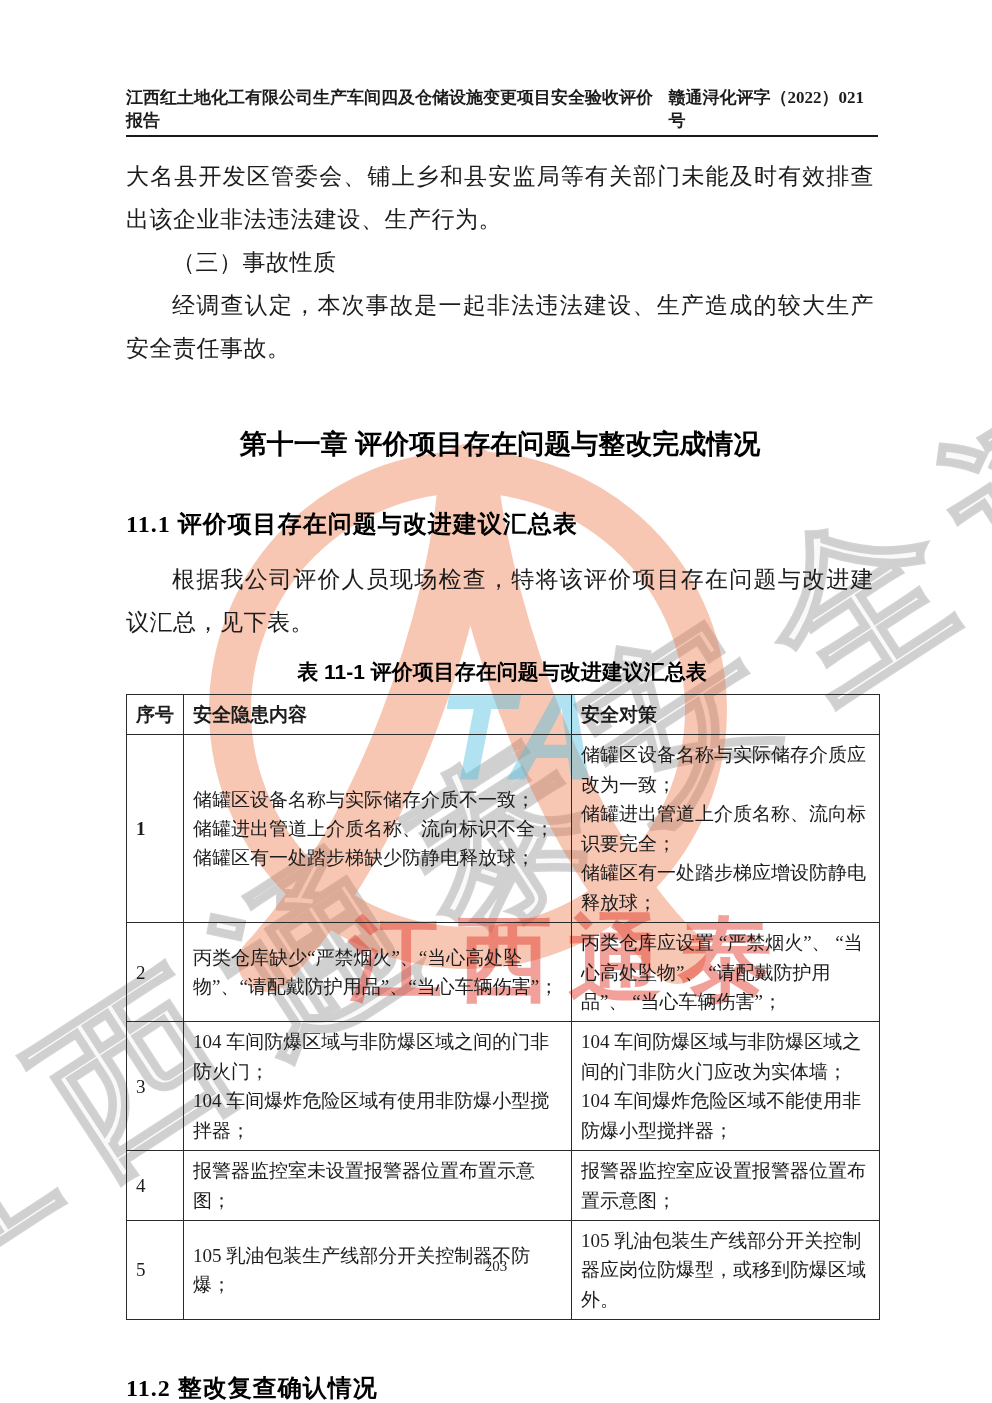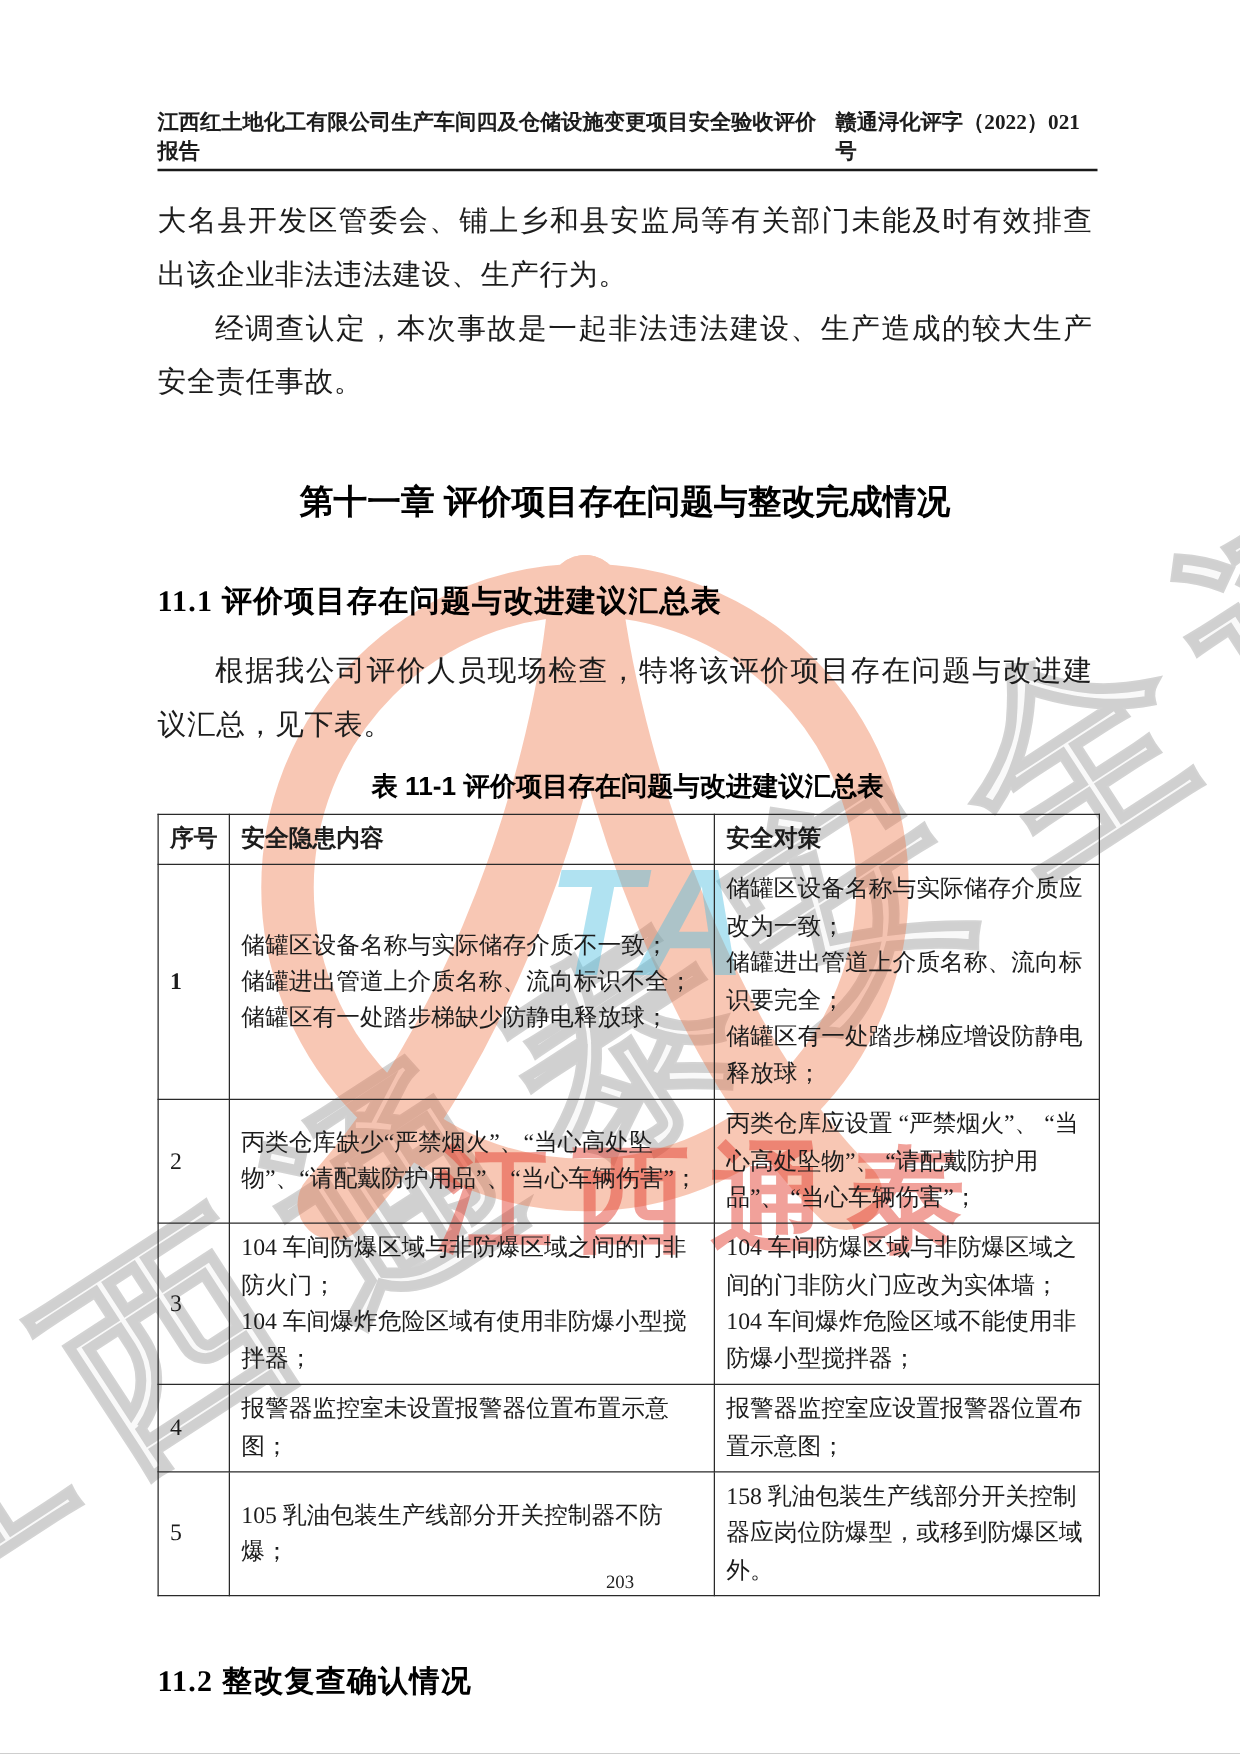--- a/index.html
+++ b/index.html
@@ -123,20 +123,23 @@
 
     <div class="doc-header">
       <span>江西红土地化工有限公司生产车间四及仓储设施变更项目安全验收评价报告</span>
       <span>赣通浔化评字（2022）021 号</span>
     </div>
 
     <div class="body-text para-block">
       <span>大名县开发区管委会、铺上乡和县安监局等有关部门未能及时有效排查出该企业非法违法建设、生产行为。</span>
     </div>
 
+    <div class="body-text indent">
+      <span>（三）事故性质</span>
+    </div>
 
     <div class="body-text indent">
       <span>经调查认定，本次事故是一起非法违法建设、生产造成的较大生产安全责任事故。</span>
     </div>
 
     <div class="chapter-title">第十一章 评价项目存在问题与整改完成情况</div>
 
     <div class="section-heading">11.1 评价项目存在问题与改进建议汇总表</div>
 
     <div class="body-text indent para-block">
@@ -200,21 +203,21 @@
           <td>
               <div class="cell-text">报警器监控室应设置报警器位置布置示意图；</div>
             </td>
         </tr>
         <tr class="r5">
           <td class="no-cell normal">5</td>
           <td>
               <div class="cell-text">105 乳油包装生产线部分开关控制器不防爆；</div>
             </td>
           <td>
-              <div class="cell-text">158 乳油包装生产线部分开关控制器应岗位防爆型，或移到防爆区域外。</div>
+              <div class="cell-text">105 乳油包装生产线部分开关控制器应岗位防爆型，或移到防爆区域外。</div>
             </td>
         </tr>
       </tbody>
     </table>
 
     <div class="section-heading" style="margin-top:52px;">11.2 整改复查确认情况</div>
 
   </div>
 
   <div class="footer-pagenum">203</div>

